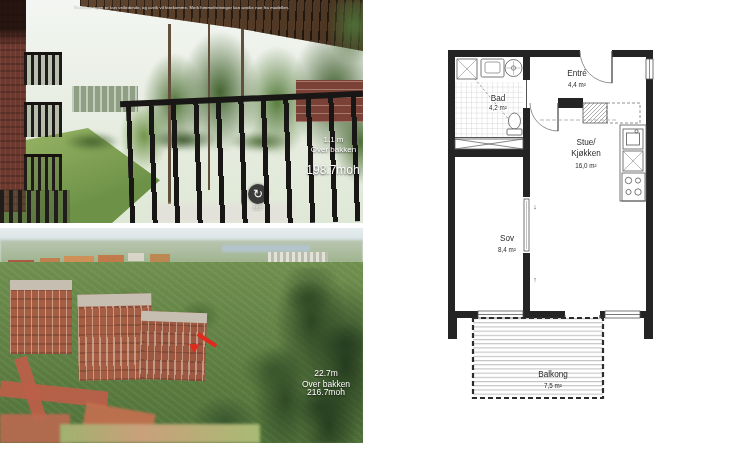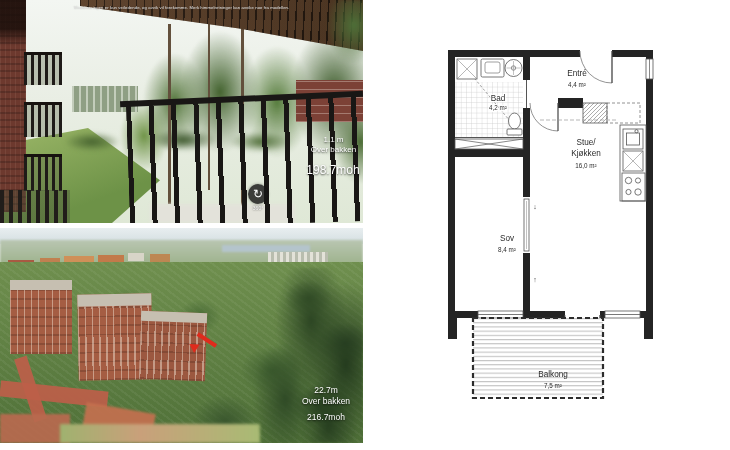--- a/index.html
+++ b/index.html
@@ -105,22 +105,22 @@
     background:linear-gradient(90deg,#9fb26f,#c9a07a 40%,#a8bb74);}
   .pines{left:190px;top:40px;width:173px;height:175px;filter:blur(1px);
     background:
       radial-gradient(50px 90px at 70% 30%,#2c4523,rgba(44,69,35,0) 72%),
       radial-gradient(60px 110px at 90% 55%,#243b1e,rgba(36,59,30,0) 75%),
       radial-gradient(45px 80px at 55% 75%,#2f4a26,rgba(47,74,38,0) 72%),
       radial-gradient(40px 70px at 80% 90%,#273f20,rgba(39,63,32,0) 72%);}
   .arrow-shaft{left:196px;top:110px;width:22px;height:3.5px;background:#df2b1c;transform:rotate(33deg);}
   .arrow-head{left:184px;top:112px;width:0;height:0;border:5px solid rgba(0,0,0,0);
     border-right:9px solid #df2b1c;transform:rotate(33deg);}
-  .ov-bot{left:293px;top:157px;width:66px;font-size:8.5px;}
-  .ov-elev-bot{left:291px;top:184px;width:70px;font-size:8.5px;}
+  .ov-bot{left:293px;top:140px;width:66px;font-size:8.5px;}
+  .ov-elev-bot{left:291px;top:159px;width:70px;font-size:8.5px;}
 
   
   #plan{left:440px;top:45px;width:220px;height:385px;}
   #plan svg{display:block;}
 </style>
 </head>
 <body>
 
 <div id="screen">
 

